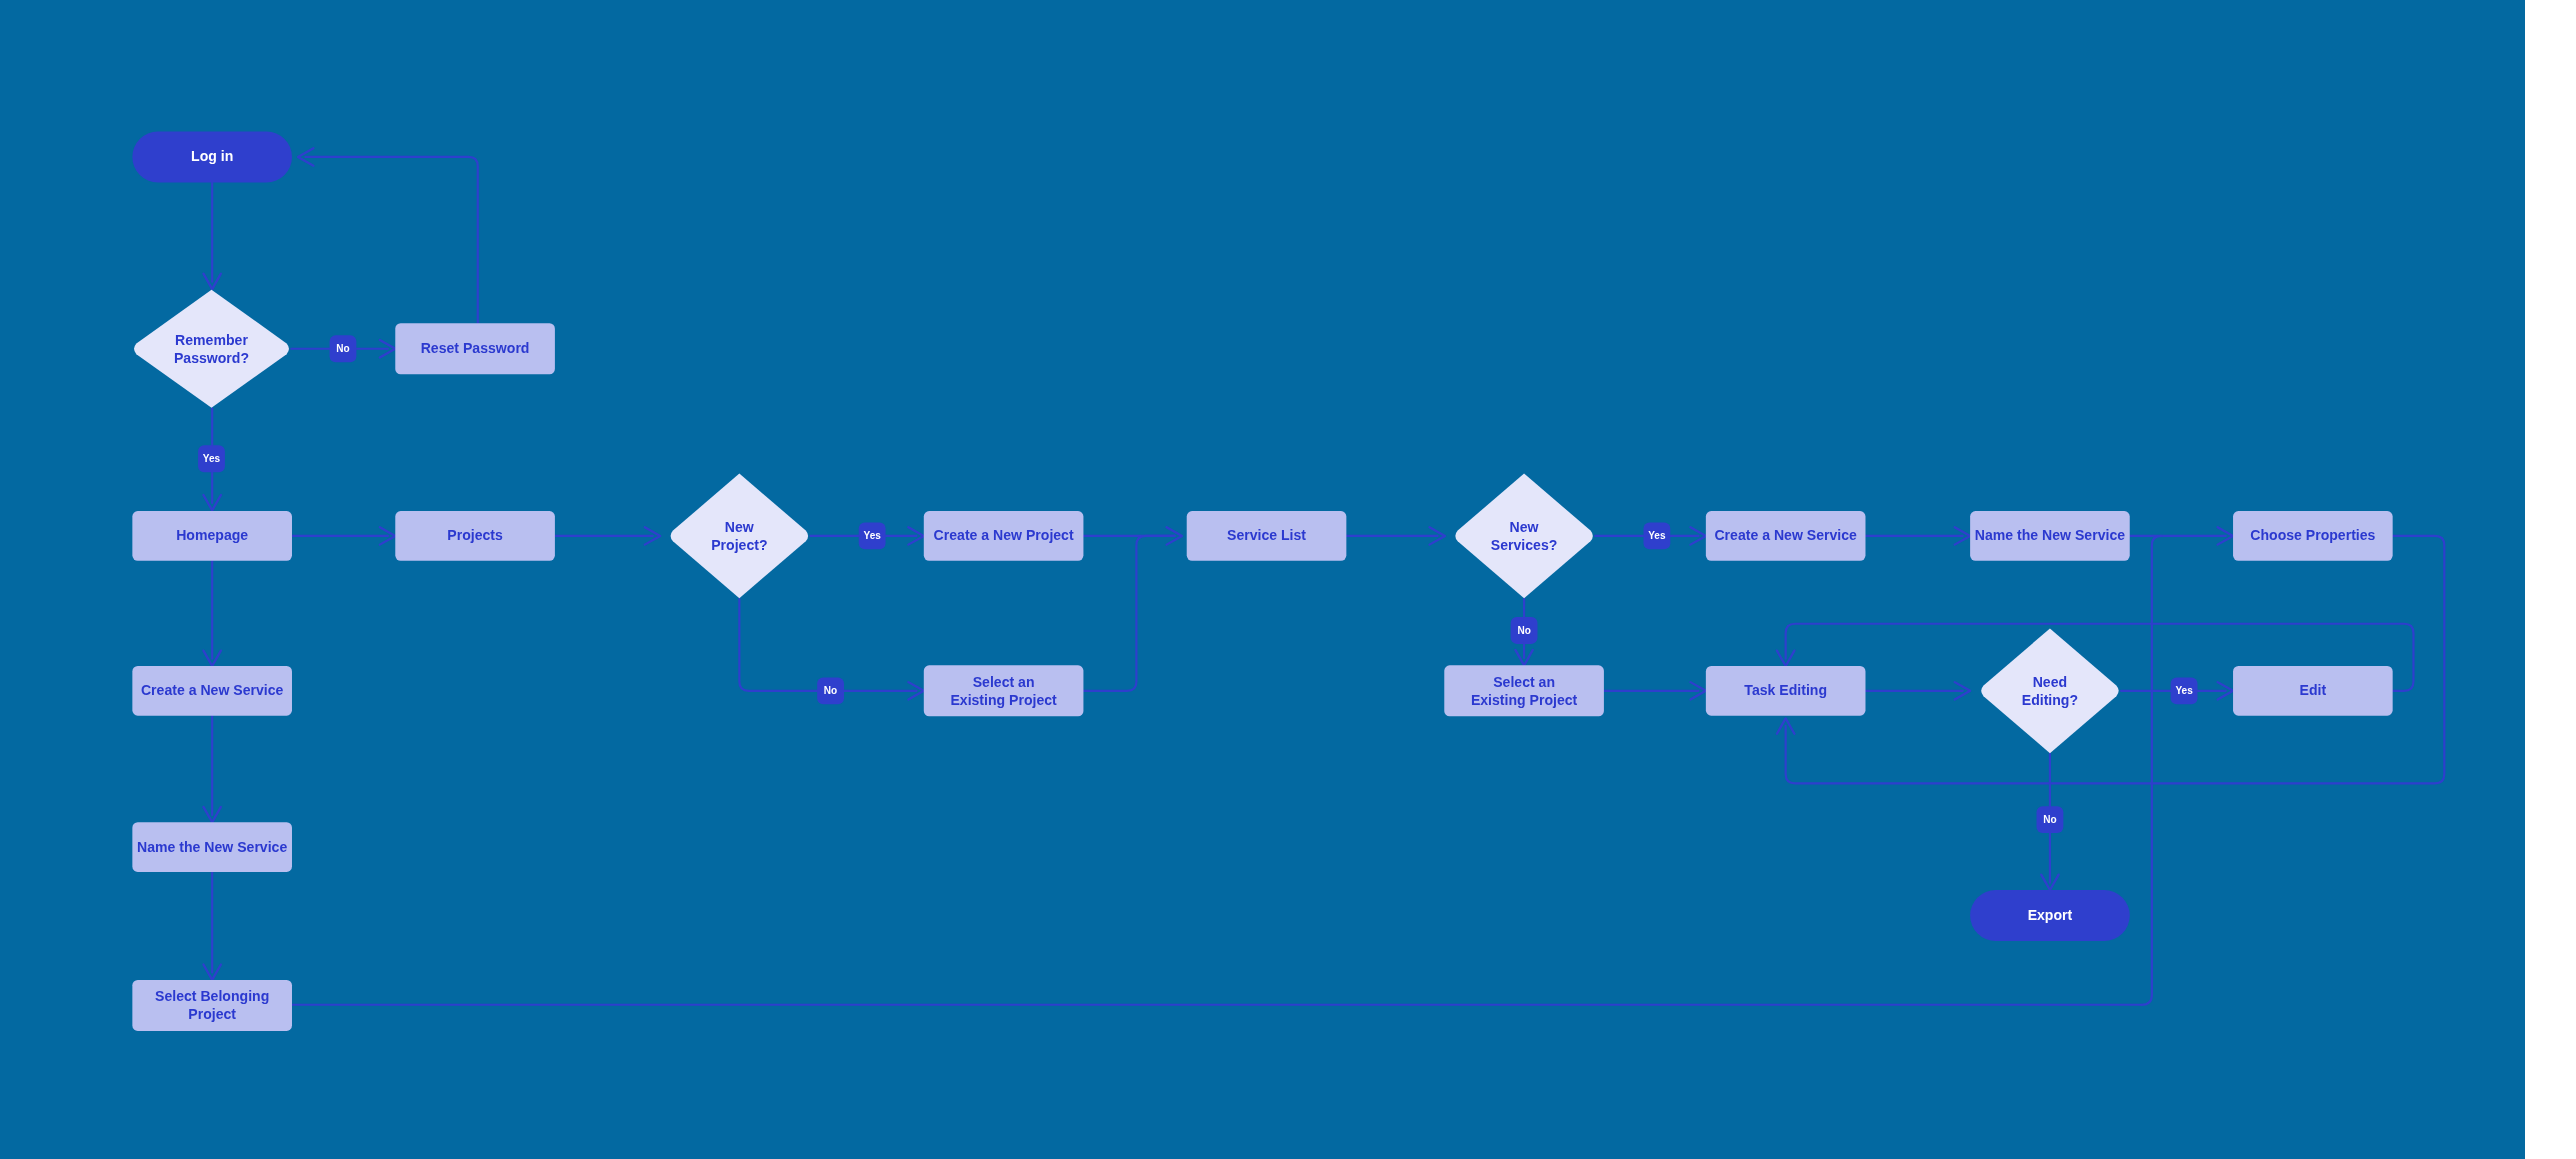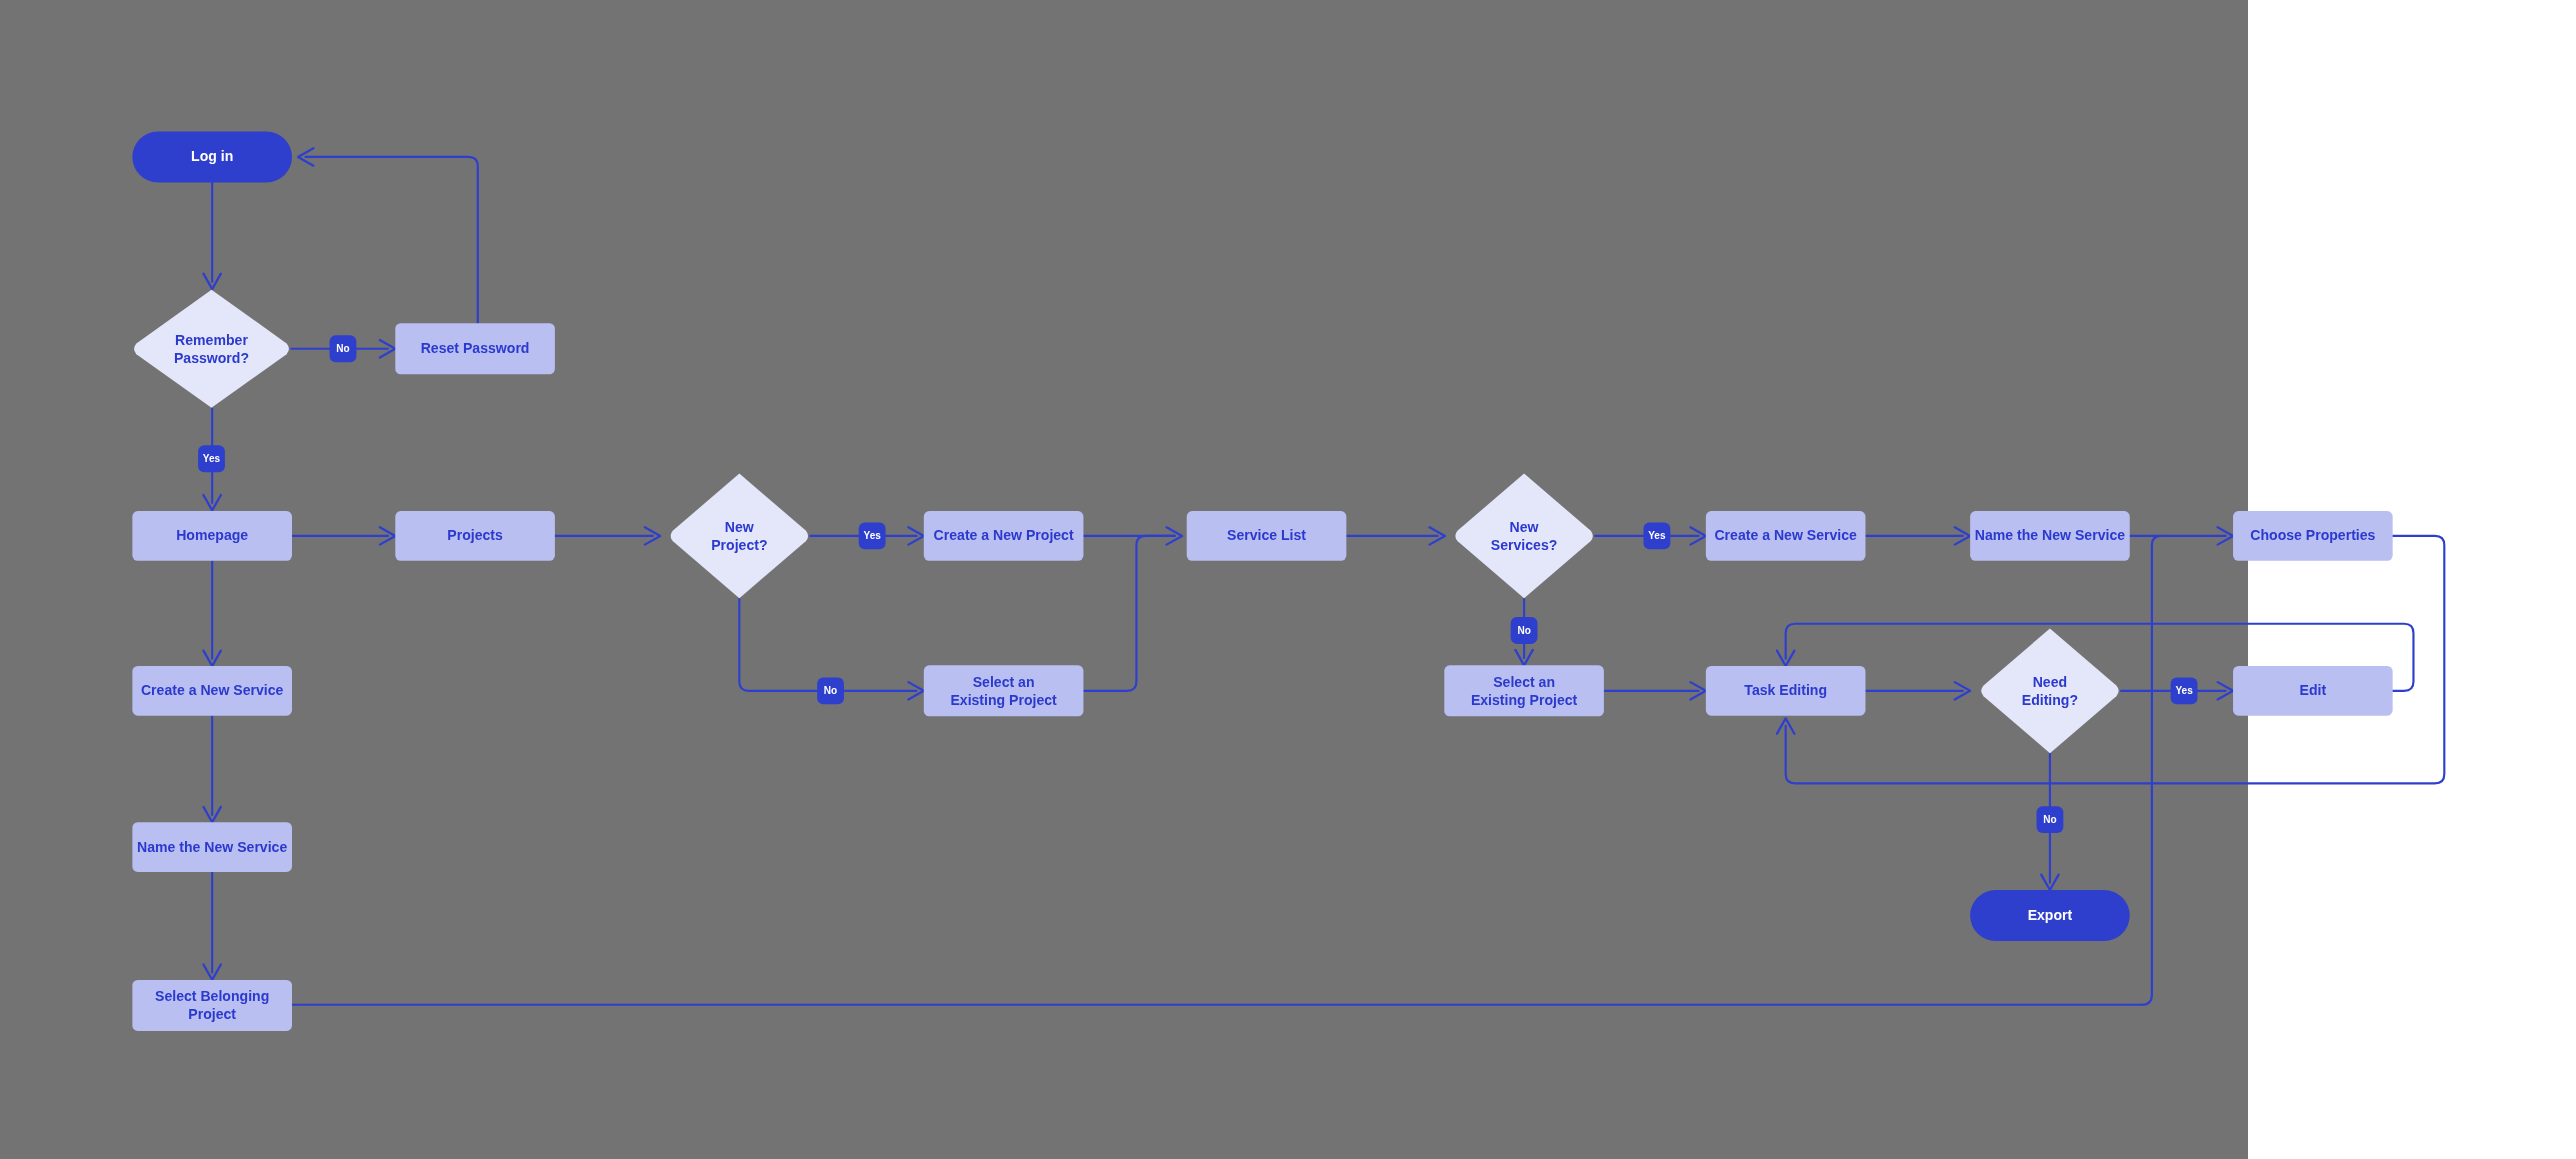--- a/index.html
+++ b/index.html
@@ -9,23 +9,24 @@
     background: #ffffff;
   }
   body {
     width: 2576px;
     height: 1159px;
     font-family: "Liberation Sans", sans-serif;
     overflow: hidden;
   }
   #flow-root {
     position: relative;
-    width: 2248px;
+    width: 2500px;
     height: 1159px;
-    background: #737373;
+    background: #0369a1;
+    padding-left: 25px;
   }
   svg.flow-canvas {
     position: absolute;
     left: 0;
     top: 0;
     width: 2576px;
     height: 1159px;
   }
   .node-label {
     font-family: "Liberation Sans", sans-serif;

